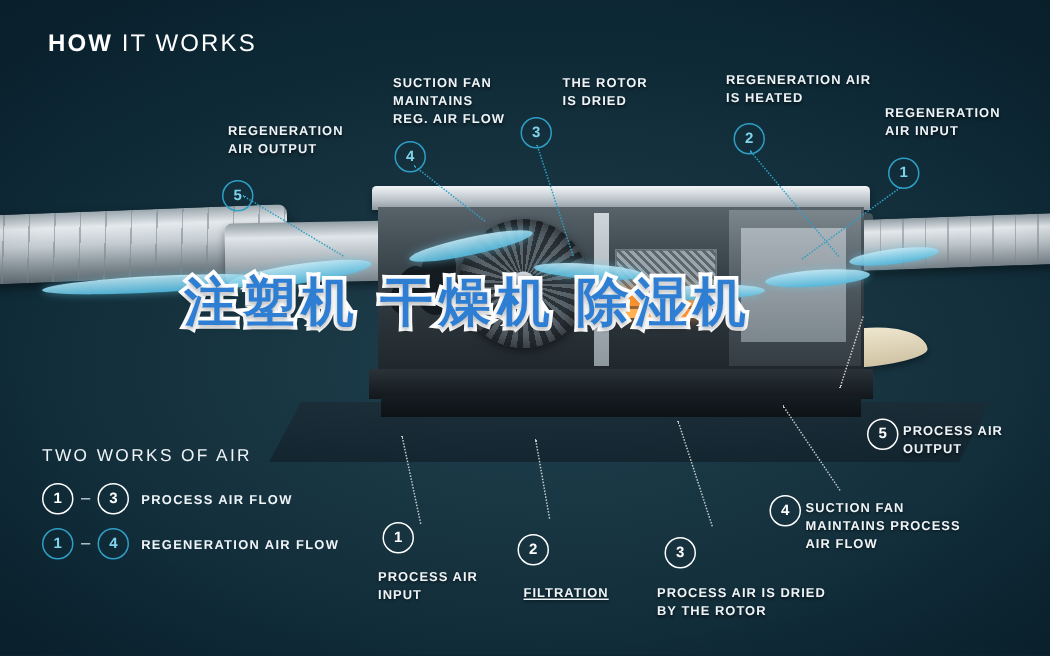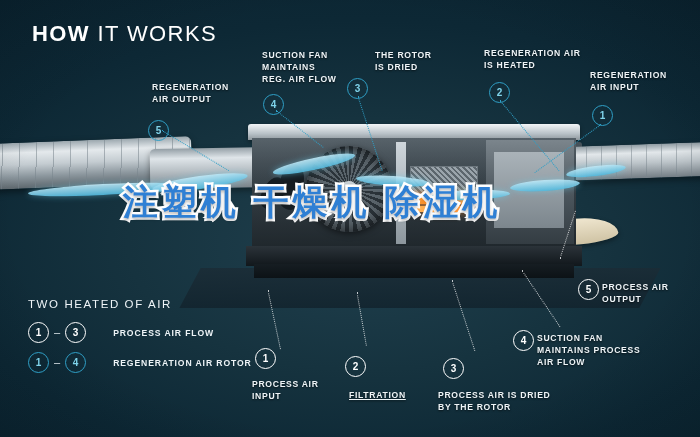--- a/index.html
+++ b/index.html
@@ -84,29 +84,29 @@
 
   .lead{position:absolute;transform-origin:0 50%;height:0;
     border-top:1.4px dotted rgba(255,255,255,.75);}
   .lead.c{border-top:1.4px dotted #2f9fc6;}
 
   
   .lbl{position:absolute;color:#eef4f7;font-size:8.6px;font-weight:bold;
     letter-spacing:.7px;line-height:1.38;text-transform:uppercase;
     text-shadow:0 1px 2px rgba(0,0,0,.6);}
 
-  .title{position:absolute;left:32px;top:21px;font-size:22px;letter-spacing:1.4px;color:#ffffff;}
+  .title{position:absolute;left:32px;top:21px;font-size:16px;letter-spacing:1.4px;color:#ffffff;}
   .title b{font-weight:bold;}
   .title span{font-weight:300;}
 
   .legendTitle{position:absolute;left:28px;top:298px;color:#eef4f7;font-size:11.5px;
     font-weight:normal;letter-spacing:1.6px;}
   .legRow{position:absolute;display:flex;align-items:center;gap:5px;}
   .legRow .dash{color:#dfe9ee;font-size:11px;line-height:1;}
-  .legRow .txt{color:#eef4f7;font-size:8.6px;font-weight:bold;letter-spacing:.9px;margin-left:22px;}
+  .legRow .txt{color:#eef4f7;font-size:8.6px;font-weight:bold;letter-spacing:.9px;margin-left:3px;}
   .legRow .mk{position:static;}
 
   
   .cn{position:absolute;left:0;top:182px;width:624px;text-align:center;
     font-size:35px;font-weight:bold;letter-spacing:4px;line-height:1.16;
     color:#2e7fd4;
     -webkit-text-stroke:5px #ffffff;paint-order:stroke fill;
     text-shadow:0 2px 3px rgba(0,0,0,.28);}
   .cn .l2{display:block;}
 </style>
@@ -192,33 +192,33 @@
 
   <div class="mk w" style="left:443px;top:358px;">3</div>
   <div class="lbl" style="left:438px;top:390px;width:148px;">PROCESS AIR IS DRIED<br>BY THE ROTOR</div>
 
   <div class="mk w" style="left:513px;top:330px;">4</div>
   <div class="lbl" style="left:537px;top:333px;width:140px;">SUCTION FAN<br>MAINTAINS PROCESS<br>AIR FLOW</div>
 
   <div class="mk w" style="left:578px;top:279px;">5</div>
   <div class="lbl" style="left:602px;top:282px;width:96px;">PROCESS AIR<br>OUTPUT</div>
 
-  <div class="legendTitle">TWO HEATED OF AIR</div>
+  <div class="legendTitle">TWO WORKS OF AIR</div>
 
   <div class="legRow" style="left:28px;top:322px;">
     <div class="mk w">1</div>
     <span class="dash">–</span>
     <div class="mk w">3</div>
     <span class="txt">PROCESS AIR FLOW</span>
   </div>
 
   <div class="legRow" style="left:28px;top:352px;">
     <div class="mk c">1</div>
     <span class="dash">–</span>
     <div class="mk c">4</div>
-    <span class="txt">REGENERATION AIR ROTOR</span>
+    <span class="txt">REGENERATION AIR FLOW</span>
   </div>
 
   <div class="cn">
     <span>注塑机 干燥机 除湿机</span>
   </div>
 
 </div>
 
 </body></html>

